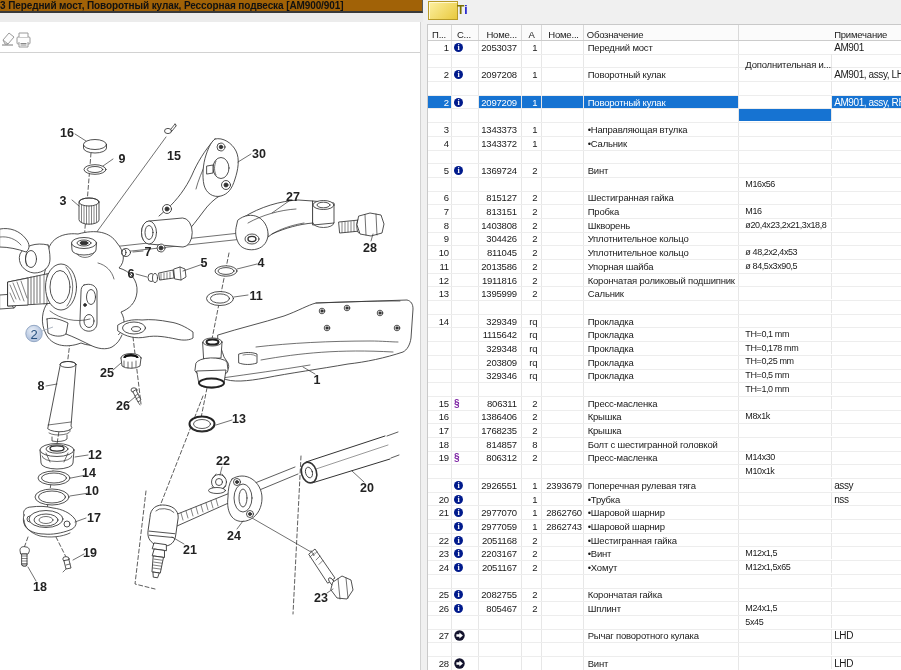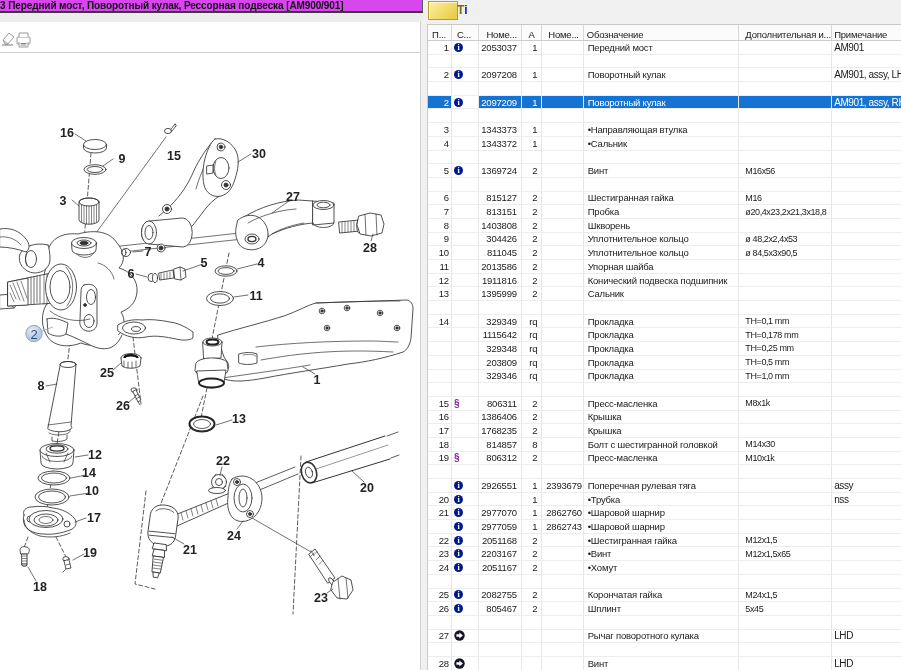--- a/index.html
+++ b/index.html
@@ -1,17 +1,17 @@
 <!DOCTYPE html>
 <html><head><meta charset="utf-8">
 <style>
 * { margin:0; padding:0; box-sizing:border-box; }
 html,body { width:901px; height:670px; overflow:hidden; background:#f0f0f0;
   font-family:"Liberation Sans", sans-serif; }
-#title {position:absolute; left:0; top:0; width:423px; height:13px; background:#d946ef;
+#title {position:absolute; left:0; top:0; width:423px; height:13px; background:#a16207;
   border-right:1px solid #5a5a5a; border-bottom:2px solid #3a3a3a;
   font-size:10px; font-weight:bold; color:#111; line-height:11px; letter-spacing:-0.1px;
   white-space:nowrap; overflow:hidden;}
 #ti {position:absolute; left:428px; top:1px; width:19px; height:19px;
   background:linear-gradient(135deg,#fdf0a0,#e8c93e); border:1px solid #b89b27;
   box-shadow:inset 1px 1px 0 #fff8d0; font-size:12px; font-weight:bold; line-height:17px;
   text-align:center;padding-left:28px;}
 #ti .t{color:#7a7000;} #ti .i{color:#1515cc;}
 #strip {position:absolute; left:0; top:13px; width:423px; height:9px; background:#ececec;}
 #toolbar {position:absolute; left:0; top:22px; width:421px; height:30px; background:#fff;
@@ -25,26 +25,26 @@
 .hr .c{border-right:1px solid #d9d9d9; padding-top:3px; white-space:nowrap; overflow:hidden;}
 .tr {display:flex; height:13.695px; border-bottom:1px solid #ededed;}
 .c {height:100%; white-space:nowrap; overflow:hidden; border-right:1px solid #e7e7e7;
   display:flex; align-items:center;}
 .c1{width:24px; justify-content:flex-end; padding-right:2px;}
 .c2{width:27.5px; padding-left:2px;}
 .c3{width:42.5px; justify-content:flex-end; padding-right:4px;}
 .c4{width:20.5px; justify-content:flex-end; padding-right:4px;}
 .c5{width:41.5px; padding-left:4px;text-align:right;}
 .c6{width:156px; padding-left:4px;}
-.c7{width:93px; padding-left:6px; letter-spacing:-0.4px; font-size:9px;}
+.c7{width:93px; padding-left:6px; letter-spacing:-0.4px; font-size:9px;margin-top:13px;}
 .c8{width:69px; padding-left:2px; border-right:none; letter-spacing:-0.4px; font-size:10px;}
 .hr .cH1{width:24px; padding-left:4px;} .hr .cH2{width:27.5px; padding-left:5px;}
 .hr .cH3{width:42.5px; padding-left:7px;} .hr .cH4{width:20.5px; justify-content:center; padding-left:0;}
 .hr .cH5{width:41.5px; padding-left:6px;} .hr .cH6{width:156px; padding-left:3px;}
-.hr .cH7{width:93px; padding-left:6px;} .hr .cH8{width:69px; padding-left:2px; border-right:none;}
+.hr .cH7{width:93px; padding-left:6px;margin-top:30px;} .hr .cH8{width:69px; padding-left:2px; border-right:none;}
 .sel .c{background:#1673d2; color:#fff;}
 .sel .c2{background:#fff;}
 .ic-i{display:inline-block; width:9px; height:9px; border-radius:50%; background:#001a8c;
   color:#fff; font-size:8px; font-weight:bold; line-height:9px; text-align:center;
   font-family:"Liberation Serif",serif;}
 .ic-s{color:#7b1fa2; font-weight:bold; font-size:10px;}
 .ic-a{display:inline-block;}
 </style></head>
 <body>
 <div id="canvas"><svg width="421" height="618" viewBox="0 52 421 618">
@@ -557,21 +557,21 @@
       <div class="c c6">Упорная шайба</div>
       <div class="c c7"></div>
       <div class="c c8"></div>
     </div>
 <div class="tr">
       <div class="c c1">12</div>
       <div class="c c2"></div>
       <div class="c c3">1911816</div>
       <div class="c c4">2</div>
       <div class="c c5"></div>
-      <div class="c c6">Конический подвеска подшипник</div>
+      <div class="c c6">Корончатая роликовый подшипник</div>
       <div class="c c7"></div>
       <div class="c c8"></div>
     </div>
 <div class="tr">
       <div class="c c1">13</div>
       <div class="c c2"></div>
       <div class="c c3">1395999</div>
       <div class="c c4">2</div>
       <div class="c c5"></div>
       <div class="c c6">Сальник</div>

